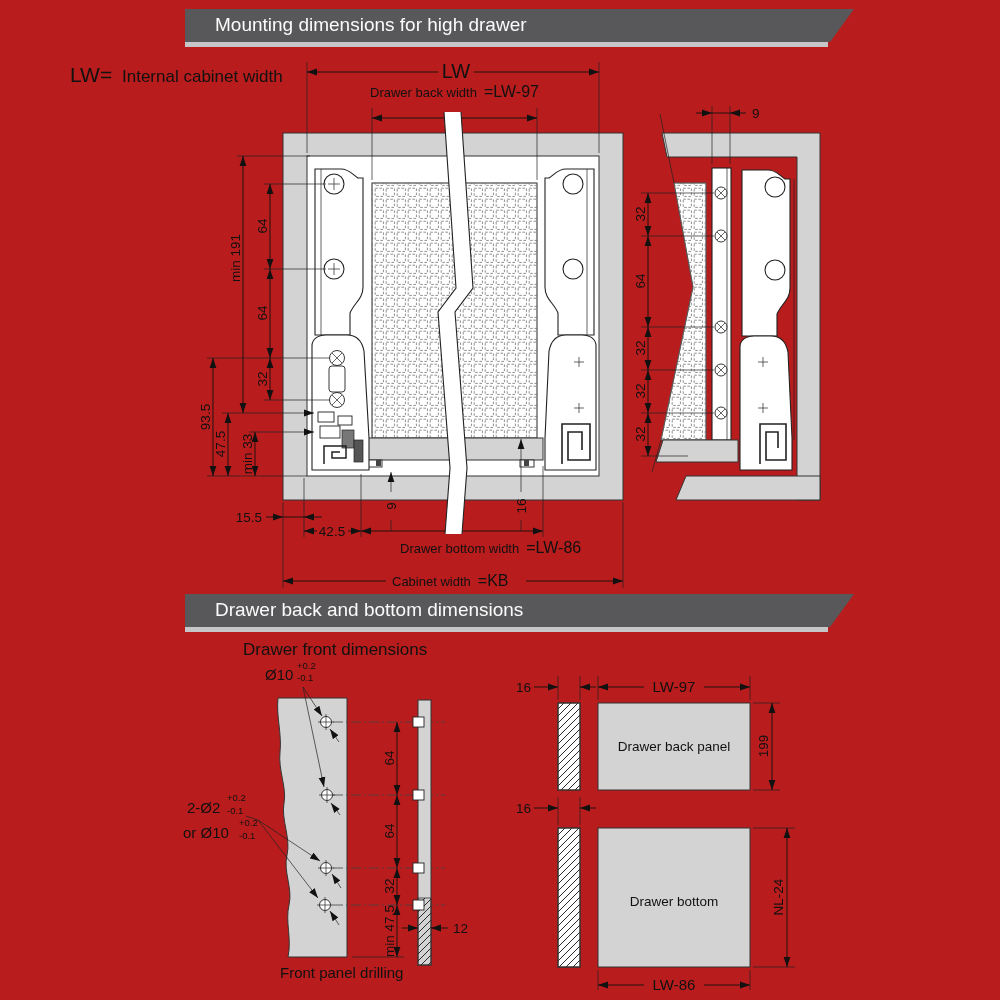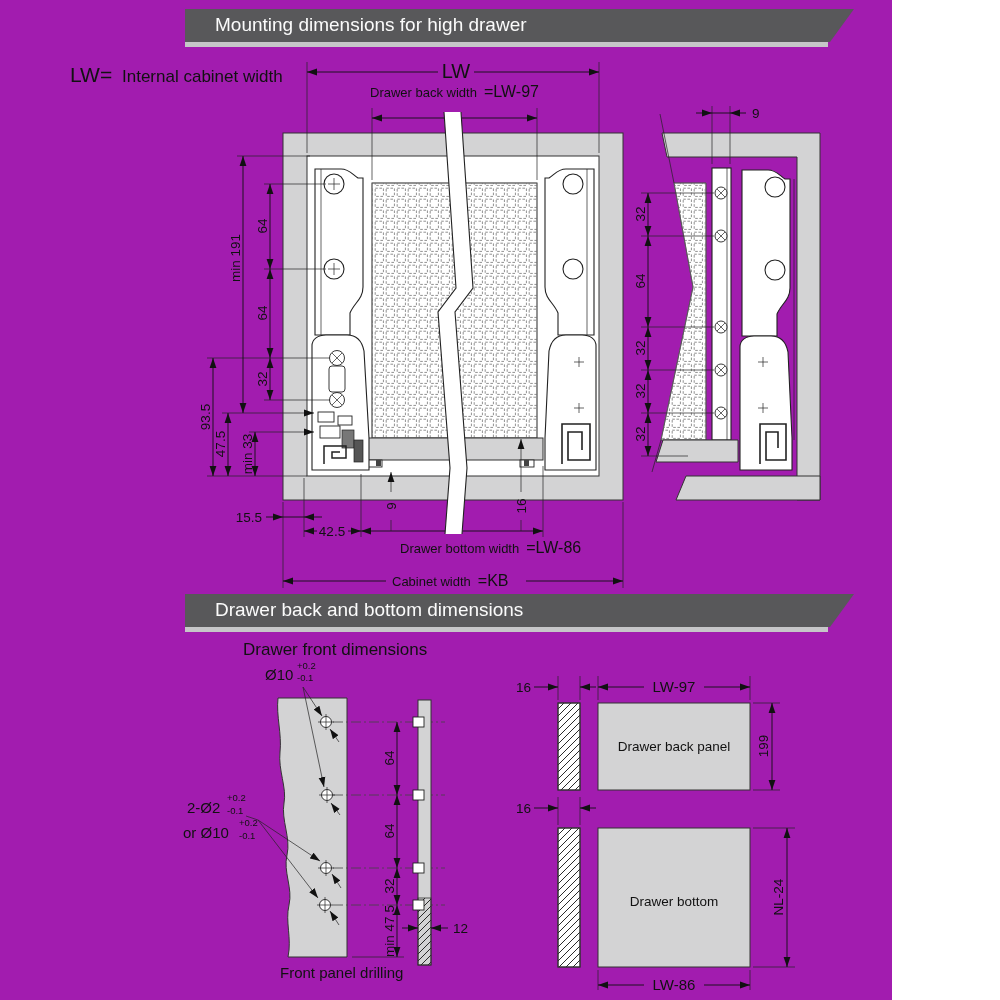--- a/index.html
+++ b/index.html
@@ -1,16 +1,16 @@
 <!DOCTYPE html>
 <html><head>
 <meta charset="utf-8">
 <style>
   html,body{margin:0;padding:0;background:#fff;}
-  .stage{position:relative;width:892px;height:1000px;background:#a21caf;overflow:hidden;text-align:right;}
+  .stage{position:relative;width:1000px;height:1000px;background:#b91c1c;overflow:hidden;text-align:right;}
   svg{position:absolute;left:0;top:0;}
   text{font-family:"Liberation Sans",sans-serif;fill:#111;}
   .banner-text{font-size:19px;fill:#fbfbfb;}
   .intro-big{font-size:21px;}
   .intro-sm{font-size:17px;}
   .subtitle{font-size:17px;}
   .dim{font-size:13.5px;}
   .dim-lg{font-size:16px;}
   .dim-sm{font-size:13px;}
   .tol{font-size:9.5px;}

